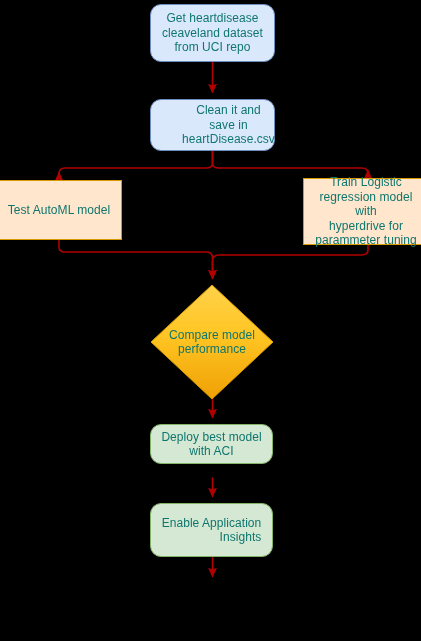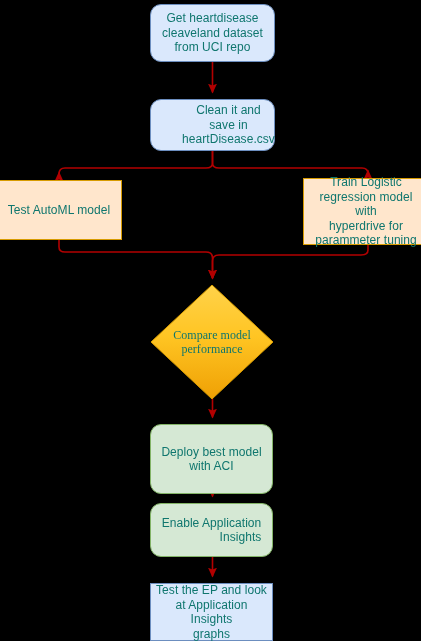--- a/index.html
+++ b/index.html
@@ -137,37 +137,32 @@
     <span class="label">Test AutoML model</span>
   </div>
 
   <div class="node orange" style="left:303px; top:178px; width:126px; height:67px;">
     <span class="label">Train Logistic
 regression model with
 hyperdrive for
 parammeter tuning</span>
   </div>
 
-  <div class="node diamond" style="left:151px; top:285px; width:122px; height:114px;font-family:Liberation Serif, serif;">
+  <div class="node diamond" style="left:151px; top:285px; width:122px; height:114px;">
     <svg class="diamond-shape" viewBox="0 0 122 114" preserveAspectRatio="none">
       <polygon points="61,0 122,57 61,114 0,57" fill="url(#diamondGrad)" stroke="#d79b00" stroke-width="1"></polygon>
     </svg>
     <span class="label">Compare model
 performance</span>
   </div>
 
-  <div class="node green-round" style="left:150px; top:424px; width:123px; height:70px;">
+  <div class="node green-round" style="left:150px; top:424px; width:123px; height:40px;">
     <span class="label">Deploy best model
 with ACI</span>
   </div>
 
   <div class="node green-round" style="left:150px; top:503px; width:123px; height:54px;text-align:right;">
     <span class="label">Enable Application
 Insights</span>
   </div>
 
-  <div class="node blue-square" style="left:150px; top:583px; width:123px; height:58px;">
-    <span class="label">Test the EP and look
-at Application Insights
-graphs</span>
-  </div>
 
 </div>
 
 </body></html>

